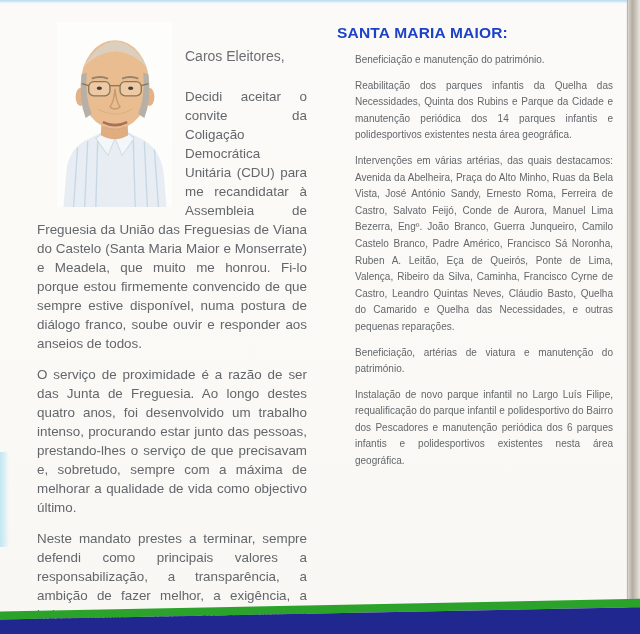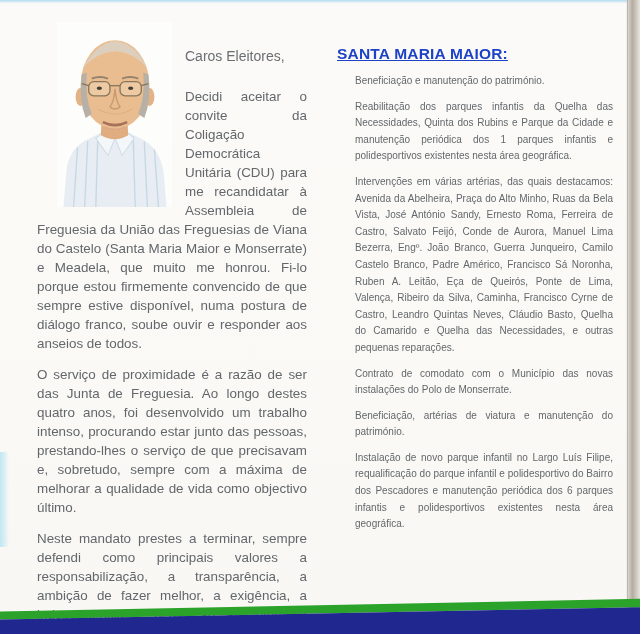--- a/index.html
+++ b/index.html
@@ -32,21 +32,21 @@
   .col-left{position:absolute;left:37px;top:20px;width:270px;}
   .photo{float:left;width:115px;height:185px;margin:2px 13px 10px 20px;background:#fdfdfc;}
   .photo svg{display:block;width:100%;height:100%;}
   .salutation{margin:28px 0 23px 0;font-size:14px;color:#6a6d72;}
   .col-left p.body{margin:0 0 12px 0;font-size:13.4px;line-height:19px;text-align:justify;}
 
   
   .col-right{position:absolute;left:337px;top:16px;width:276px;}
   .col-right h2{margin:14px 0 10px 0;font-size:15.5px;letter-spacing:.2px;
     color:var(--heading-blue);font-weight:bold;}
-  .col-right h2.first{margin-top:29px;text-decoration:underline;}
+  .col-right h2.first{margin-top:8px;}
   .col-right p.item{margin:0 0 9px 0;padding-left:18px;font-size:10px;line-height:16.6px;
     text-align:justify;}
 
   
   .footer{position:absolute;left:0;right:0;bottom:0;height:40px;}
   .stripe-green{position:absolute;inset:0;background:var(--stripe-green);
     clip-path:polygon(0 44%,100% 12%,100% 33%,0 64%);}
   .stripe-navy{position:absolute;inset:0;background:var(--stripe-navy);
     clip-path:polygon(0 64%,100% 33%,100% 100%,0 100%);}
 </style>
@@ -114,24 +114,23 @@
     <div class="salutation">Caros Eleitores,</div>
     <p class="body">Decidi aceitar o convite da Coligação Democrática Unitária (CDU) para me recandidatar à Assembleia de Freguesia da União das Freguesias de Viana do Castelo (Santa Maria Maior e Monserrate) e Meadela, que muito me honrou. Fi-lo porque estou firmemente convencido de que sempre estive disponível, numa postura de diálogo franco, soube ouvir e responder aos anseios de todos.</p>
     <p class="body">O serviço de proximidade é a razão de ser das Junta de Freguesia. Ao longo destes quatro anos, foi desenvolvido um trabalho intenso, procurando estar junto das pessoas, prestando-lhes o serviço de que precisavam e, sobretudo, sempre com a máxima de melhorar a qualidade de vida como objectivo último.</p>
     <p class="body">Neste mandato prestes a terminar, sempre defendi como principais valores a responsabilização, a transparência, a ambição de fazer melhor, a exigência, a independência e dedicação ao interesse público como base do meu trabalho.</p>
 
   </div>
 
   <div class="col-right">
     <h2 class="first">SANTA MARIA MAIOR:</h2>
     <p class="item">Beneficiação e manutenção do património.</p>
-    <p class="item">Reabilitação dos parques infantis da Quelha das Necessidades, Quinta dos Rubins e Parque da Cidade e manutenção periódica dos 1 parques infantis e polidesportivos existentes nesta área geográfica.</p>
+    <p class="item">Reabilitação dos parques infantis da Quelha das Necessidades, Quinta dos Rubins e Parque da Cidade e manutenção periódica dos 14 parques infantis e polidesportivos existentes nesta área geográfica.</p>
     <p class="item">Intervenções em várias artérias, das quais destacamos: Avenida da Abelheira, Praça do Alto Minho, Ruas da Bela Vista, José António Sandy, Ernesto Roma, Ferreira de Castro, Salvato Feijó, Conde de Aurora, Manuel Lima Bezerra, Engº. João Branco, Guerra Junqueiro, Camilo Castelo Branco, Padre Américo, Francisco Sá Noronha, Ruben A. Leitão, Eça de Queirós, Ponte de Lima, Valença, Ribeiro da Silva, Caminha, Francisco Cyrne de Castro, Leandro Quintas Neves, Cláudio Basto, Quelha do Camarido e Quelha das Necessidades, e outras pequenas reparações.</p>
 
-    <p class="item">Contrato de comodato com o Município das novas instalações do Polo de Monserrate.</p>
     <p class="item">Beneficiação, artérias de viatura e manutenção do património.</p>
     <p class="item">Instalação de novo parque infantil no Largo Luís Filipe, requalificação do parque infantil e polidesportivo do Bairro dos Pescadores e manutenção periódica dos 6 parques infantis e polidesportivos existentes nesta área geográfica.</p>
 
   </div>
 
   <div class="footer">
     <div class="stripe-green"></div>
     <div class="stripe-navy"></div>
   </div>
 </div>

